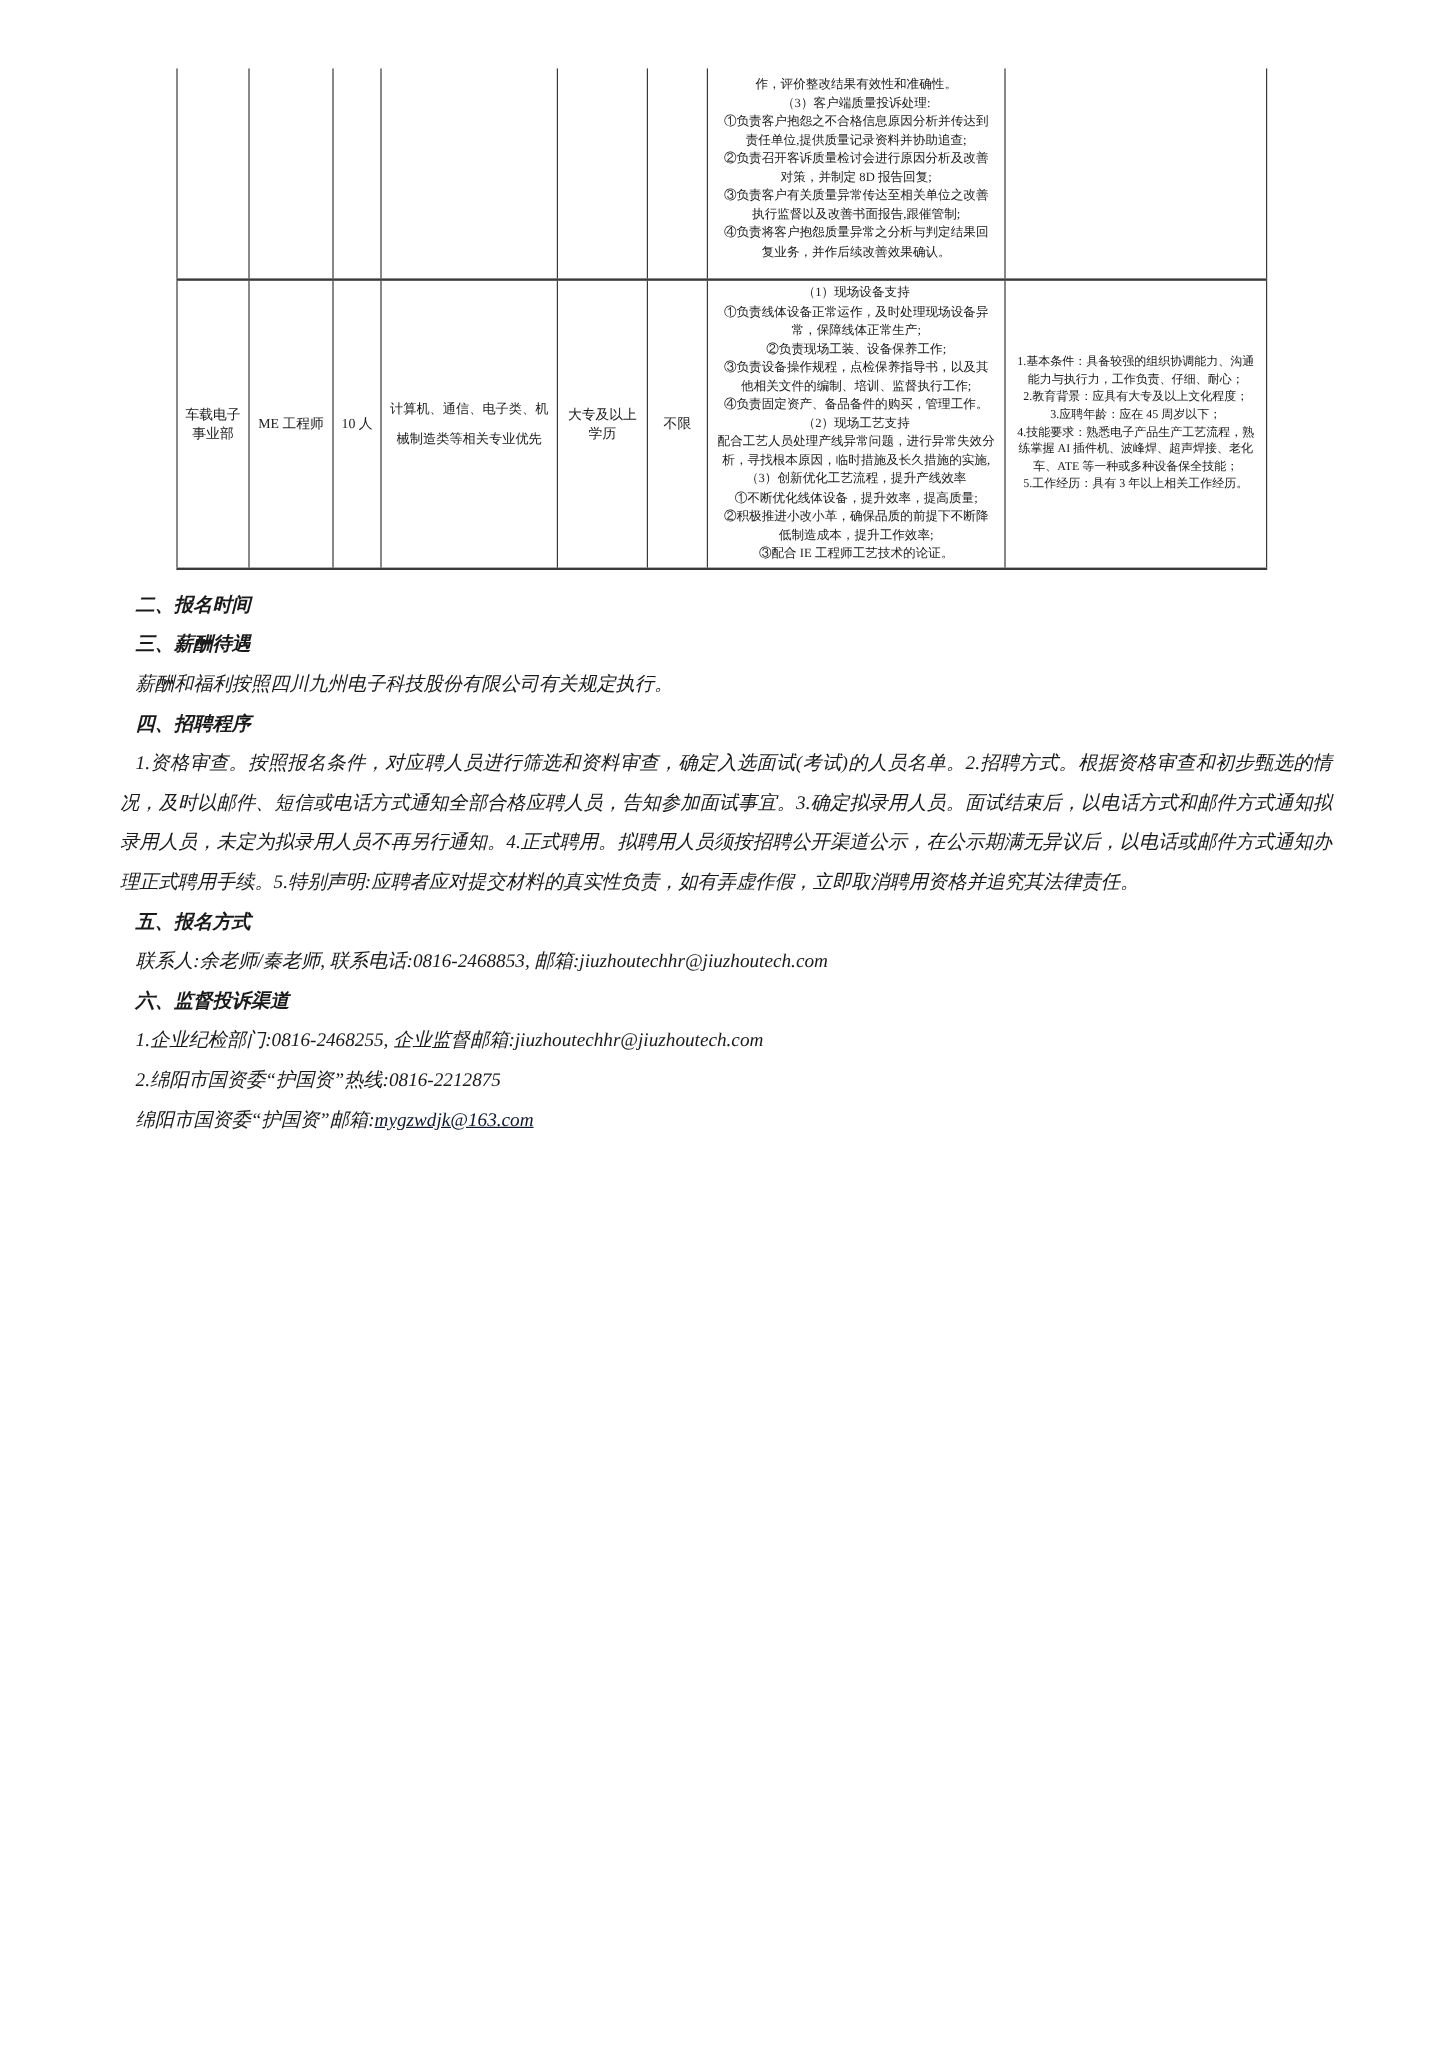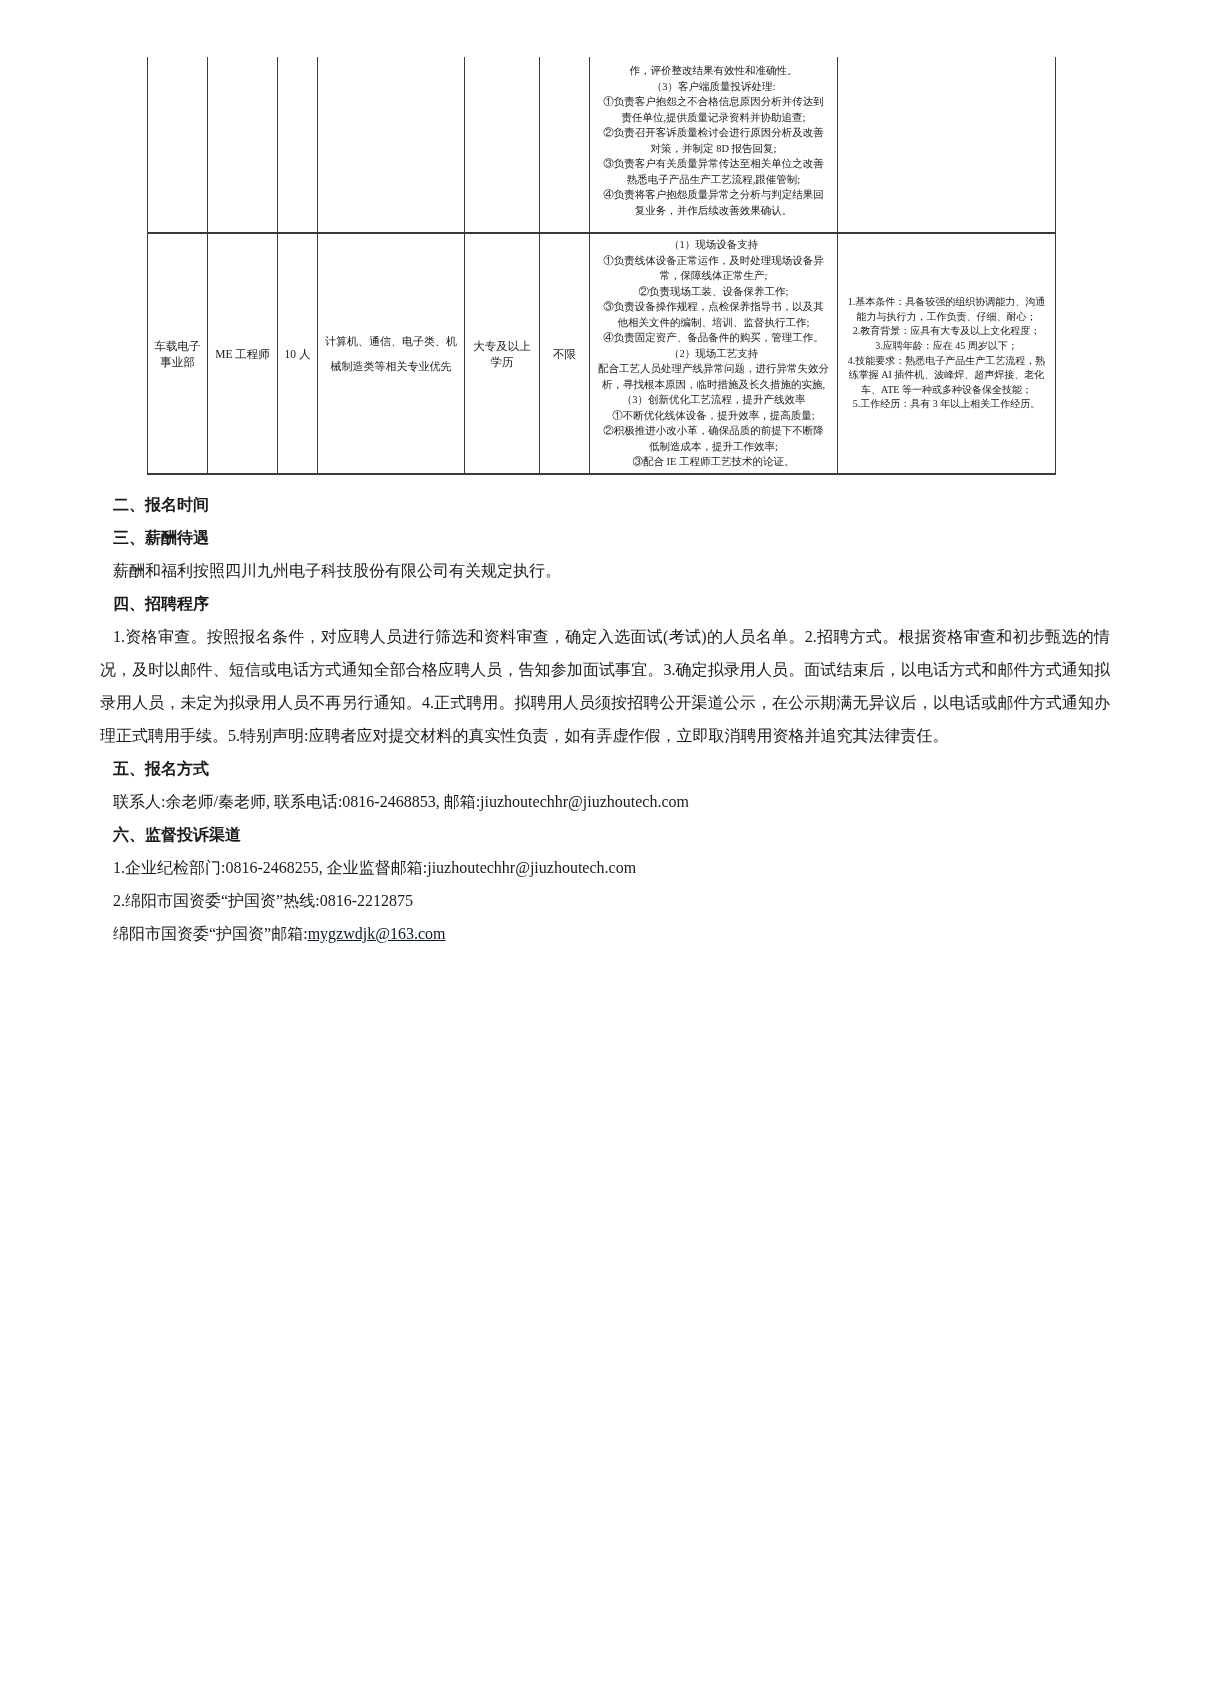--- a/index.html
+++ b/index.html
@@ -53,20 +53,21 @@
   .body-text{
     position:absolute;
     left:100px;
     top:488px;
     width:1010px;
     font-size:16px;
   }
   .block{
     line-height:33px;
     margin:0;
+    font-style:italic;
   }
   .heading{
     font-weight:bold;
     padding-left:13px;
   }
   .para{
     padding-left:13px;
   }
   .para-flow{
     text-indent:13px;
@@ -92,21 +93,21 @@
       <div class="cell c4"></div>
       <div class="cell c5"></div>
       <div class="cell c6 top">
           <div class="ln">作，评价整改结果有效性和准确性。</div>
           <div class="ln">（3）客户端质量投诉处理:</div>
           <div class="ln">①负责客户抱怨之不合格信息原因分析并传达到</div>
           <div class="ln">责任单位,提供质量记录资料并协助追查;</div>
           <div class="ln">②负责召开客诉质量检讨会进行原因分析及改善</div>
           <div class="ln">对策，并制定 8D 报告回复;</div>
           <div class="ln">③负责客户有关质量异常传达至相关单位之改善</div>
-          <div class="ln">熟悉电子产品生产工艺流程,跟催管制;</div>
+          <div class="ln">执行监督以及改善书面报告,跟催管制;</div>
           <div class="ln">④负责将客户抱怨质量异常之分析与判定结果回</div>
           <div class="ln">复业务，并作后续改善效果确认。</div>
         </div>
       <div class="cell c7"></div>
     </div>
     <div class="trow row2">
       <div class="cell first c0">车载电子 事业部</div>
       <div class="cell c1">ME 工程师</div>
       <div class="cell c2">10 人</div>
       <div class="cell c3">计算机、通信、电子类、机械制造类等相关专业优先</div>

